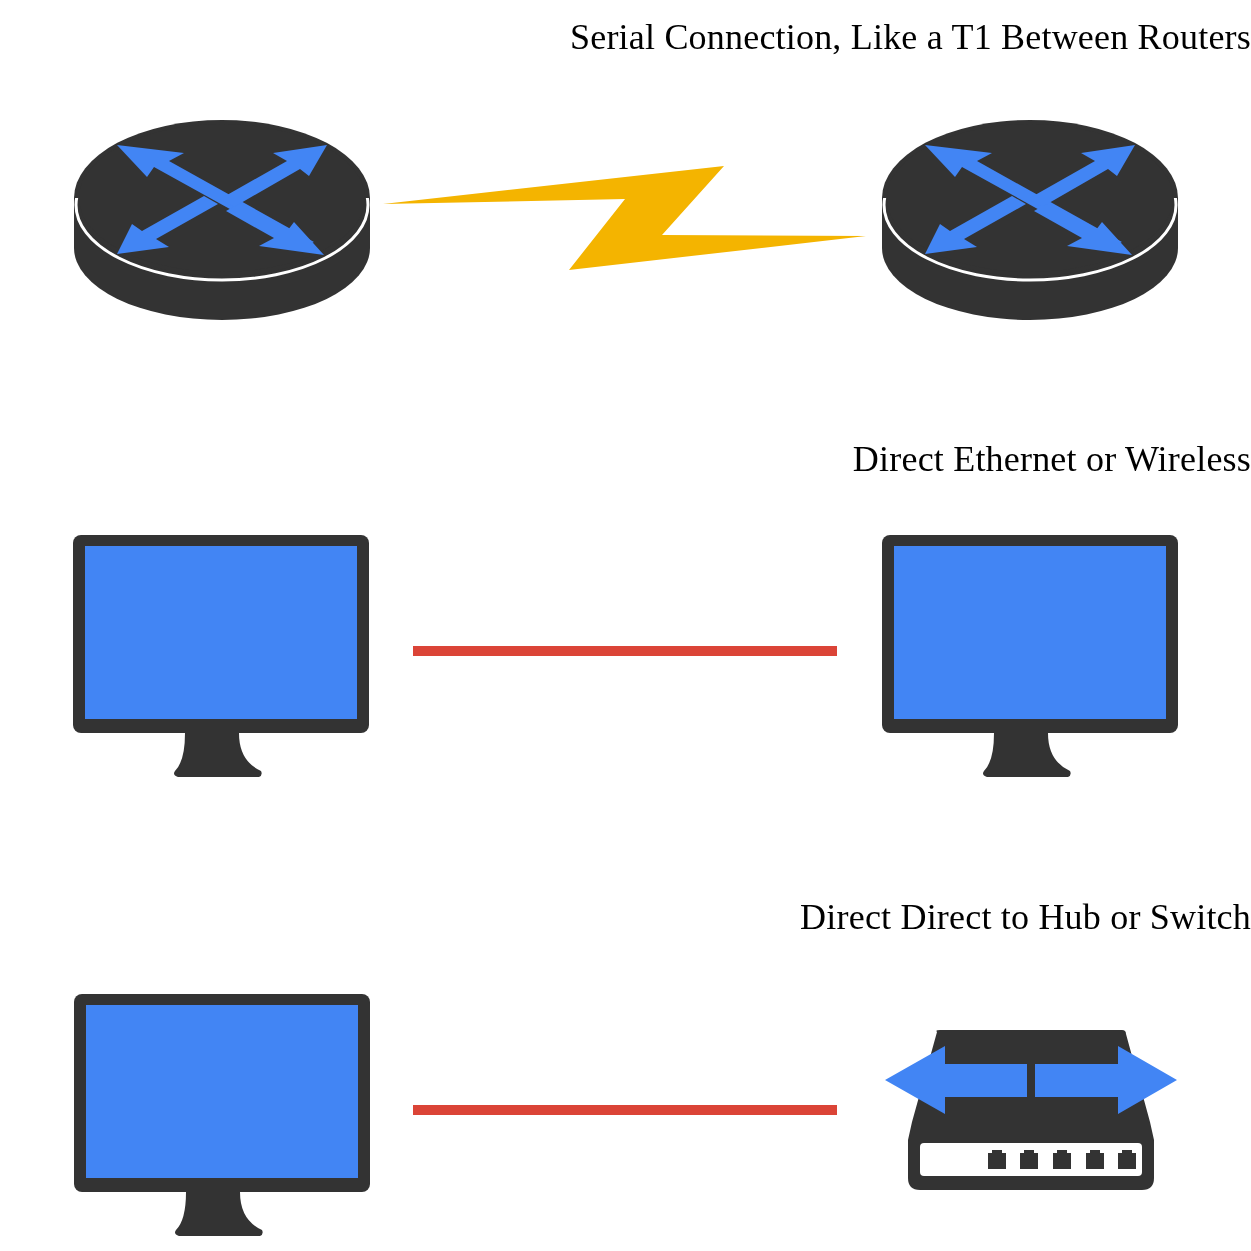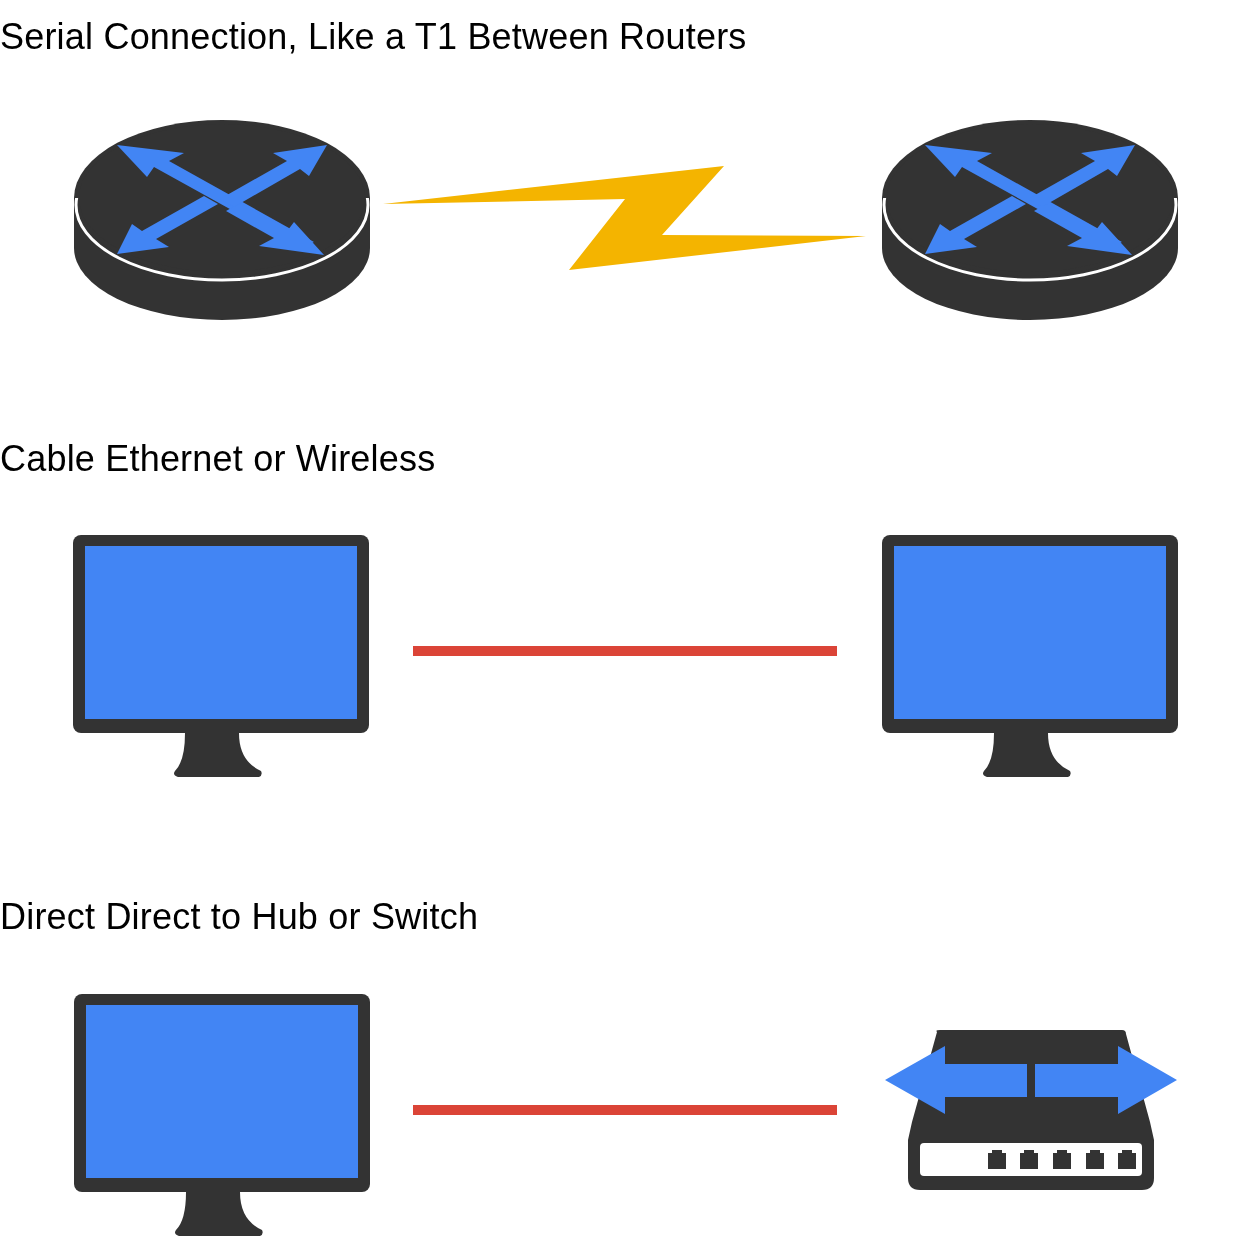--- a/index.html
+++ b/index.html
@@ -1,31 +1,31 @@
 <!DOCTYPE html>
 <html><head>
 <meta charset="utf-8">
 <style>
   html, body { margin: 0; padding: 0; background: #ffffff; }
   body { width: 1251px; height: 1251px; position: relative; overflow: hidden; }
   .title {
-    position: absolute; left: 0; width: 1251px; text-align: left;
-    font-family: Liberation Sans, sans-serif; font-size: 36px; color: #000;
+    position: absolute; left: 0; width: 1251px; text-align: right;
+    font-family: Liberation Serif, serif; font-size: 36px; color: #000;
     letter-spacing: 0.2px;
   }
   #t1 { top: 16px; }
   #t2 { top: 438px; }
   #t3 { top: 896px; }
   svg.canvas { position: absolute; left: 0; top: 0; }
 </style>
 </head>
 <body>
 
 <div class="title" id="t1">Serial Connection, Like a T1 Between Routers</div>
-<div class="title" id="t2">Cable Ethernet or Wireless</div>
+<div class="title" id="t2">Direct Ethernet or Wireless</div>
 <div class="title" id="t3">Direct Direct to Hub or Switch</div>
 
 <svg class="canvas" width="1251" height="1251" viewBox="0 0 1251 1251">
   <defs>
 
     <g id="router-shape">
       <ellipse cx="148" cy="138" rx="148" ry="72" fill="#333"></ellipse>
       <rect x="0" y="88" width="296" height="50" fill="#333"></rect>
       <ellipse cx="148" cy="88" rx="148" ry="78" fill="#333"></ellipse>
       <ellipse cx="148" cy="95" rx="146" ry="75" fill="none" stroke="#fff" stroke-width="3" clip-path="url(#lower-clip)"></ellipse>

